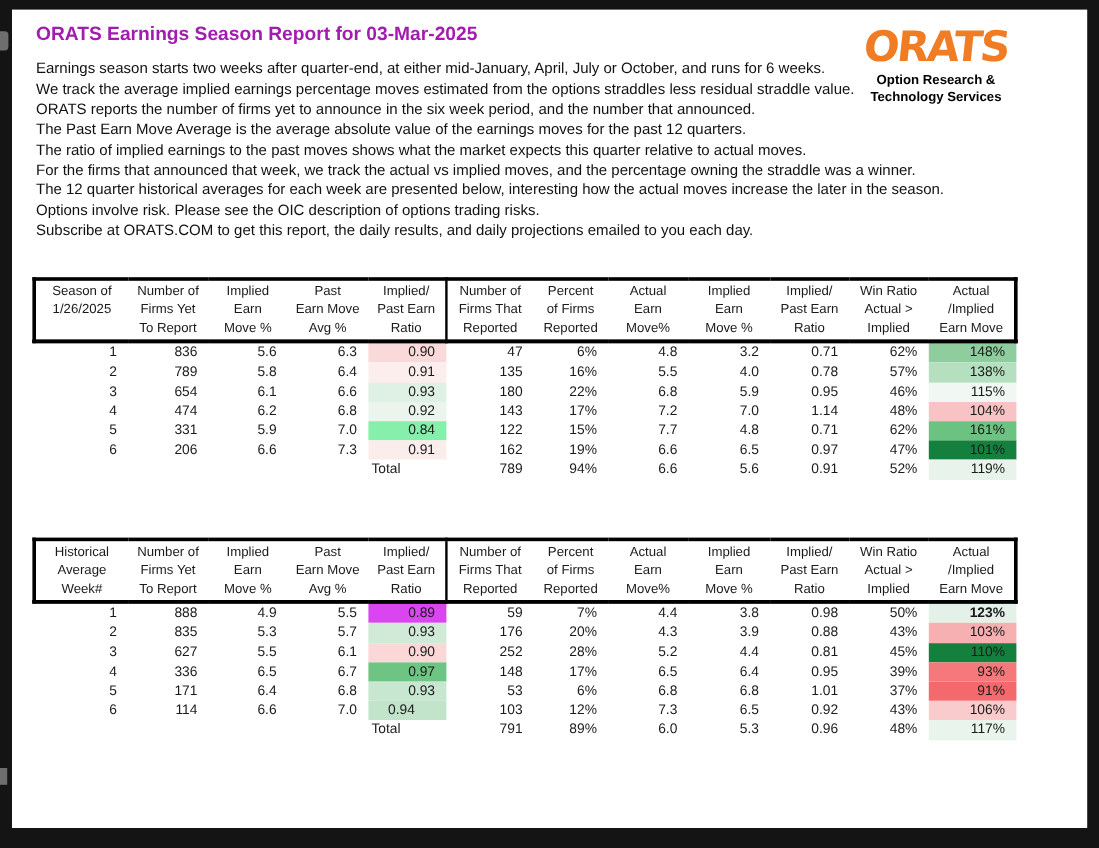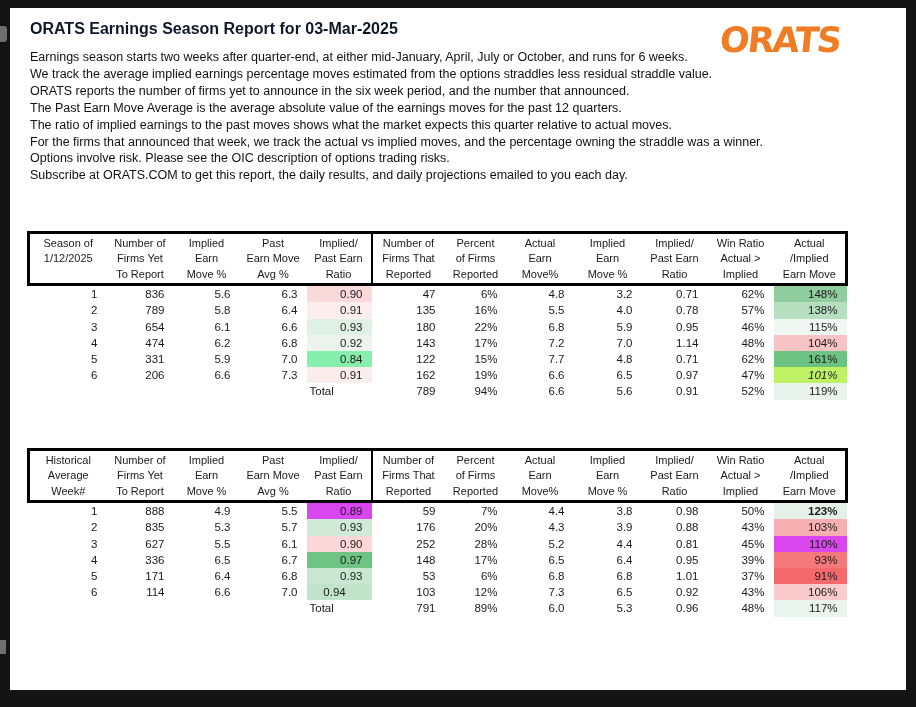--- a/index.html
+++ b/index.html
@@ -2,21 +2,21 @@
 <html><head>
 <meta charset="utf-8">
 <style>
   html,body{margin:0;padding:0;background:#141414;}
   body{width:916px;height:707px;position:relative;overflow:hidden;
        font-family:"Liberation Sans","DejaVu Sans",sans-serif;}
   .page{position:absolute;left:10px;top:8px;width:896px;height:682px;background:#ffffff;color:#1a1a1a;}
   .frag{position:absolute;background:#6e6e6e;}
   .frag1{left:0;top:26px;width:7px;height:16px;border-radius:0 3px 3px 0;}
   .frag2{left:0;top:640px;width:6px;height:14px;}
-  .report-title{position:absolute;left:20px;top:12px;font-size:16px;font-weight:bold;color:#0f172a;}
+  .report-title{position:absolute;left:20px;top:12px;font-size:16px;font-weight:bold;color:#a21caf;}
   .intro{position:absolute;left:20px;top:41px;font-size:12.5px;line-height:16.9px;color:#111;}
   .logo-block{position:absolute;left:700px;top:14px;width:140px;text-align:center;}
   .logo-word{font-size:35px;font-weight:bold;letter-spacing:-2px;transform:skewX(-6deg);
              font-family:"DejaVu Sans","Liberation Sans",sans-serif;line-height:36px;}
   .logo-tagline{font-size:11px;font-weight:bold;line-height:13.5px;color:#000;margin-top:3px;}
   .table-wrap{position:absolute;}
   .table1{left:17px;top:223px;}
   .table2{left:17px;top:440px;}
   table.report-table{border-collapse:collapse;table-layout:fixed;}
   table.report-table thead{border:3px solid #000;}
@@ -36,26 +36,31 @@
 
   <div class="report-title">ORATS Earnings Season Report for 03-Mar-2025</div>
 
   <div class="intro">
     <div>Earnings season starts two weeks after quarter-end, at either mid-January, April, July or October, and runs for 6 weeks.</div>
     <div>We track the average implied earnings percentage moves estimated from the options straddles less residual straddle value.</div>
     <div>ORATS reports the number of firms yet to announce in the six week period, and the number that announced.</div>
     <div>The Past Earn Move Average is the average absolute value of the earnings moves for the past 12 quarters.</div>
     <div>The ratio of implied earnings to the past moves shows what the market expects this quarter relative to actual moves.</div>
     <div>For the firms that announced that week, we track the actual vs implied moves, and the percentage owning the straddle was a winner.</div>
+    <div>The 12 quarter historical averages for each week are presented below, interesting how the actual moves increase the later in the season.</div>
     <div>Options involve risk. Please see the OIC description of options trading risks.</div>
     <div>Subscribe at ORATS.COM to get this report, the daily results, and daily projections emailed to you each day.</div>
   </div>
 
   <div class="logo-block">
     <div class="logo-word" id="logo-word" style="color: rgb(240, 124, 36);">ORATS</div>
+    <div class="logo-tagline">
+      <div>Option Research &amp;</div>
+      <div>Technology Services</div>
+    </div>
   </div>
 
   <div class="table-wrap table1">
       <table class="report-table">
         <colgroup>
           <col style="width: 78px;">
           <col style="width: 67px;">
           <col style="width: 66px;">
           <col style="width: 67px;">
           <col style="width: 65px;">
@@ -64,21 +69,21 @@
           <col style="width: 67px;">
           <col style="width: 68px;">
           <col style="width: 66px;">
           <col style="width: 66px;">
           <col style="width: 73px;">
         </colgroup>
         <thead>
           <tr>
             <th>
               <div>Season of</div>
-              <div>1/12/2025</div>
+              <div>1/26/2025</div>
               <div>&nbsp;</div>
             </th>
             <th>
               <div>Number of</div>
               <div>Firms Yet</div>
               <div>To Report</div>
             </th>
             <th>
               <div>Implied</div>
               <div>Earn</div>
@@ -207,21 +212,21 @@
             <td>206</td>
             <td>6.6</td>
             <td>7.3</td>
             <td style="background: rgb(252, 237, 237);">0.91</td>
             <td>162</td>
             <td>19%</td>
             <td>6.6</td>
             <td>6.5</td>
             <td>0.97</td>
             <td>47%</td>
-            <td style="background: #bef264; font-style: italic;">101%</td>
+            <td style="background: #15803d;">101%</td>
           </tr>
           <tr>
             <td></td>
             <td></td>
             <td></td>
             <td></td>
             <td class="align-left">Total</td>
             <td>789</td>
             <td>94%</td>
             <td>6.6</td>
@@ -347,21 +352,21 @@
             <td>627</td>
             <td>5.5</td>
             <td>6.1</td>
             <td style="background: rgb(251, 215, 216);">0.90</td>
             <td>252</td>
             <td>28%</td>
             <td>5.2</td>
             <td>4.4</td>
             <td>0.81</td>
             <td>45%</td>
-            <td style="background: #d946ef;">110%</td>
+            <td style="background: #15803d;">110%</td>
           </tr>
           <tr>
             <td>4</td>
             <td>336</td>
             <td>6.5</td>
             <td>6.7</td>
             <td style="background: rgb(110, 196, 131);">0.97</td>
             <td>148</td>
             <td>17%</td>
             <td>6.5</td>

